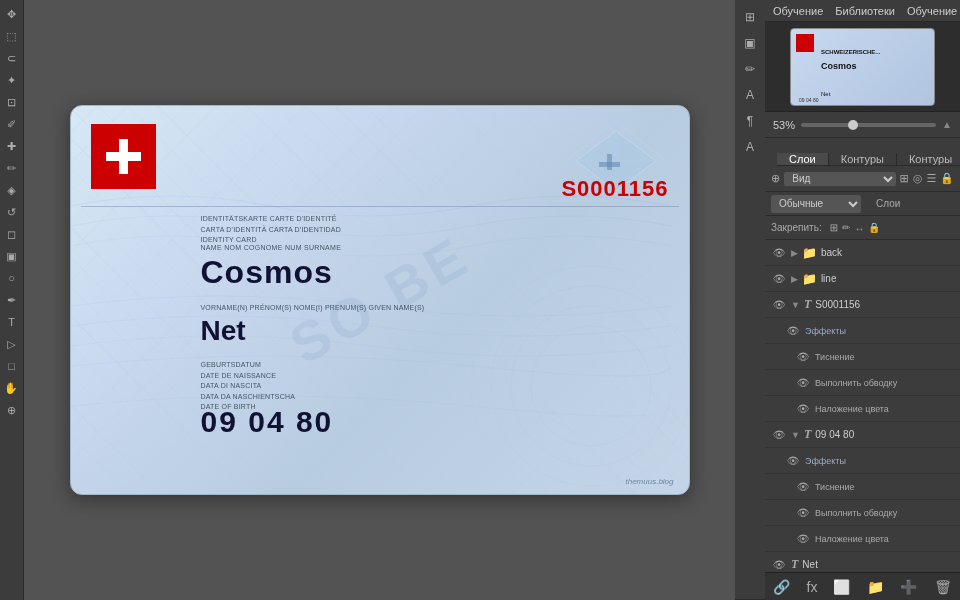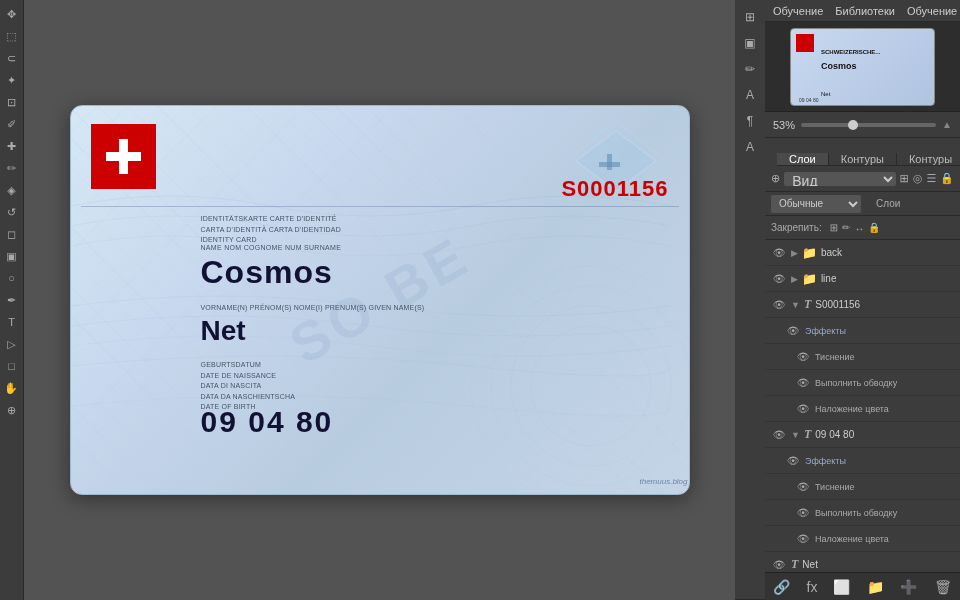--- a/index.html
+++ b/index.html
@@ -216,21 +216,21 @@
       white-space: nowrap;
       letter-spacing: 5px;
       pointer-events: none;
       z-index: 0;
     }
 
     
     .blog-watermark {
       position: absolute;
       bottom: 8px;
-      right: 1px;
+      right: 15px;
       font-size: 8px;
       color: rgba(50,80,120,0.6);
       font-style: italic;
     }
 
     
     #toolbar-icons {
       display: flex;
       flex-direction: column;
       align-items: center;
@@ -406,21 +406,21 @@
       font-size: 11px;
       color: #aaa;
       cursor: pointer;
     }
     .layer-filter-dropdown {
       flex: 1;
       height: 14px;
       background: #555;
       border: none;
       color: #ccc;
-      font-size: 14px;
+      font-size: 10px;
       padding: 0 4px;
       border-radius: 2px;
     }
 
     
     #blend-row {
       height: 24px;
       background: #3c3c3c;
       display: flex;
       align-items: center;

